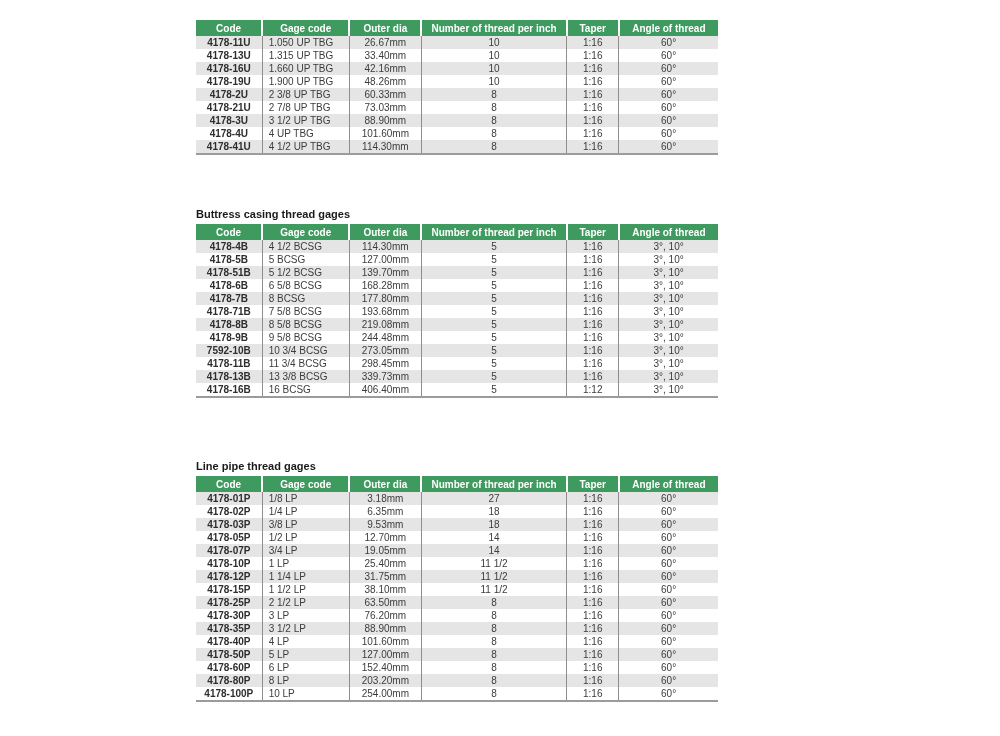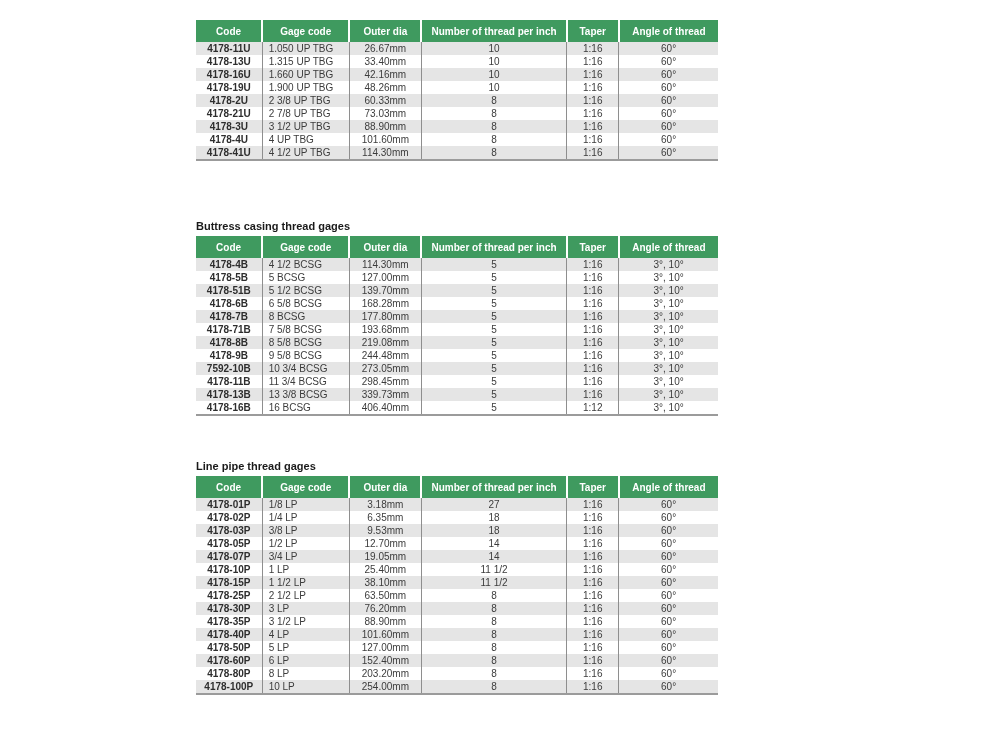--- a/index.html
+++ b/index.html
@@ -13,40 +13,40 @@
     position: relative;
     overflow: hidden;
     font-family: "Liberation Sans", sans-serif;
   }
   .gage-section {
     position: absolute;
     left: 196px;
     width: 522px;
   }
   #section-0 { top: 20px; }
-  #section-1 { top: 220px; }
+  #section-1 { top: 208px; }
   #section-2 { top: 460px; }
   .tbl-title {
     margin: 0 0 3px 0;
     font-size: 11px;
     font-weight: bold;
     line-height: 13px;
     color: var(--title-text, #1a1a1a);
   }
   table.gage-table {
     border-collapse: collapse;
     table-layout: fixed;
     width: 522px;
   }
   table.gage-table th {
     background: var(--header-bg, #3f9a5f);
     color: var(--header-text, #ffffff);
     font-size: 10px;
     font-weight: bold;
-    height: 22px;
+    height: 16px;
     line-height: 13px;
     padding: 0 8px;
     text-align: center;
     border-left: 2px solid #ffffff;
     white-space: nowrap;
     overflow: hidden;
   }
   table.gage-table th:first-child { border-left: none; }
   table.gage-table td {
     font-size: 10px;
@@ -358,20 +358,28 @@
         </tr>
         <tr>
           <td>4178-10P</td>
           <td class="col-gage">1 LP</td>
           <td>25.40mm</td>
           <td>11 1/2</td>
           <td>1:16</td>
           <td>60°</td>
         </tr>
         <tr>
+          <td>4178-12P</td>
+          <td class="col-gage">1 1/4 LP</td>
+          <td>31.75mm</td>
+          <td>11 1/2</td>
+          <td>1:16</td>
+          <td>60°</td>
+        </tr>
+        <tr>
           <td>4178-15P</td>
           <td class="col-gage">1 1/2 LP</td>
           <td>38.10mm</td>
           <td>11 1/2</td>
           <td>1:16</td>
           <td>60°</td>
         </tr>
         <tr>
           <td>4178-25P</td>
           <td class="col-gage">2 1/2 LP</td>

